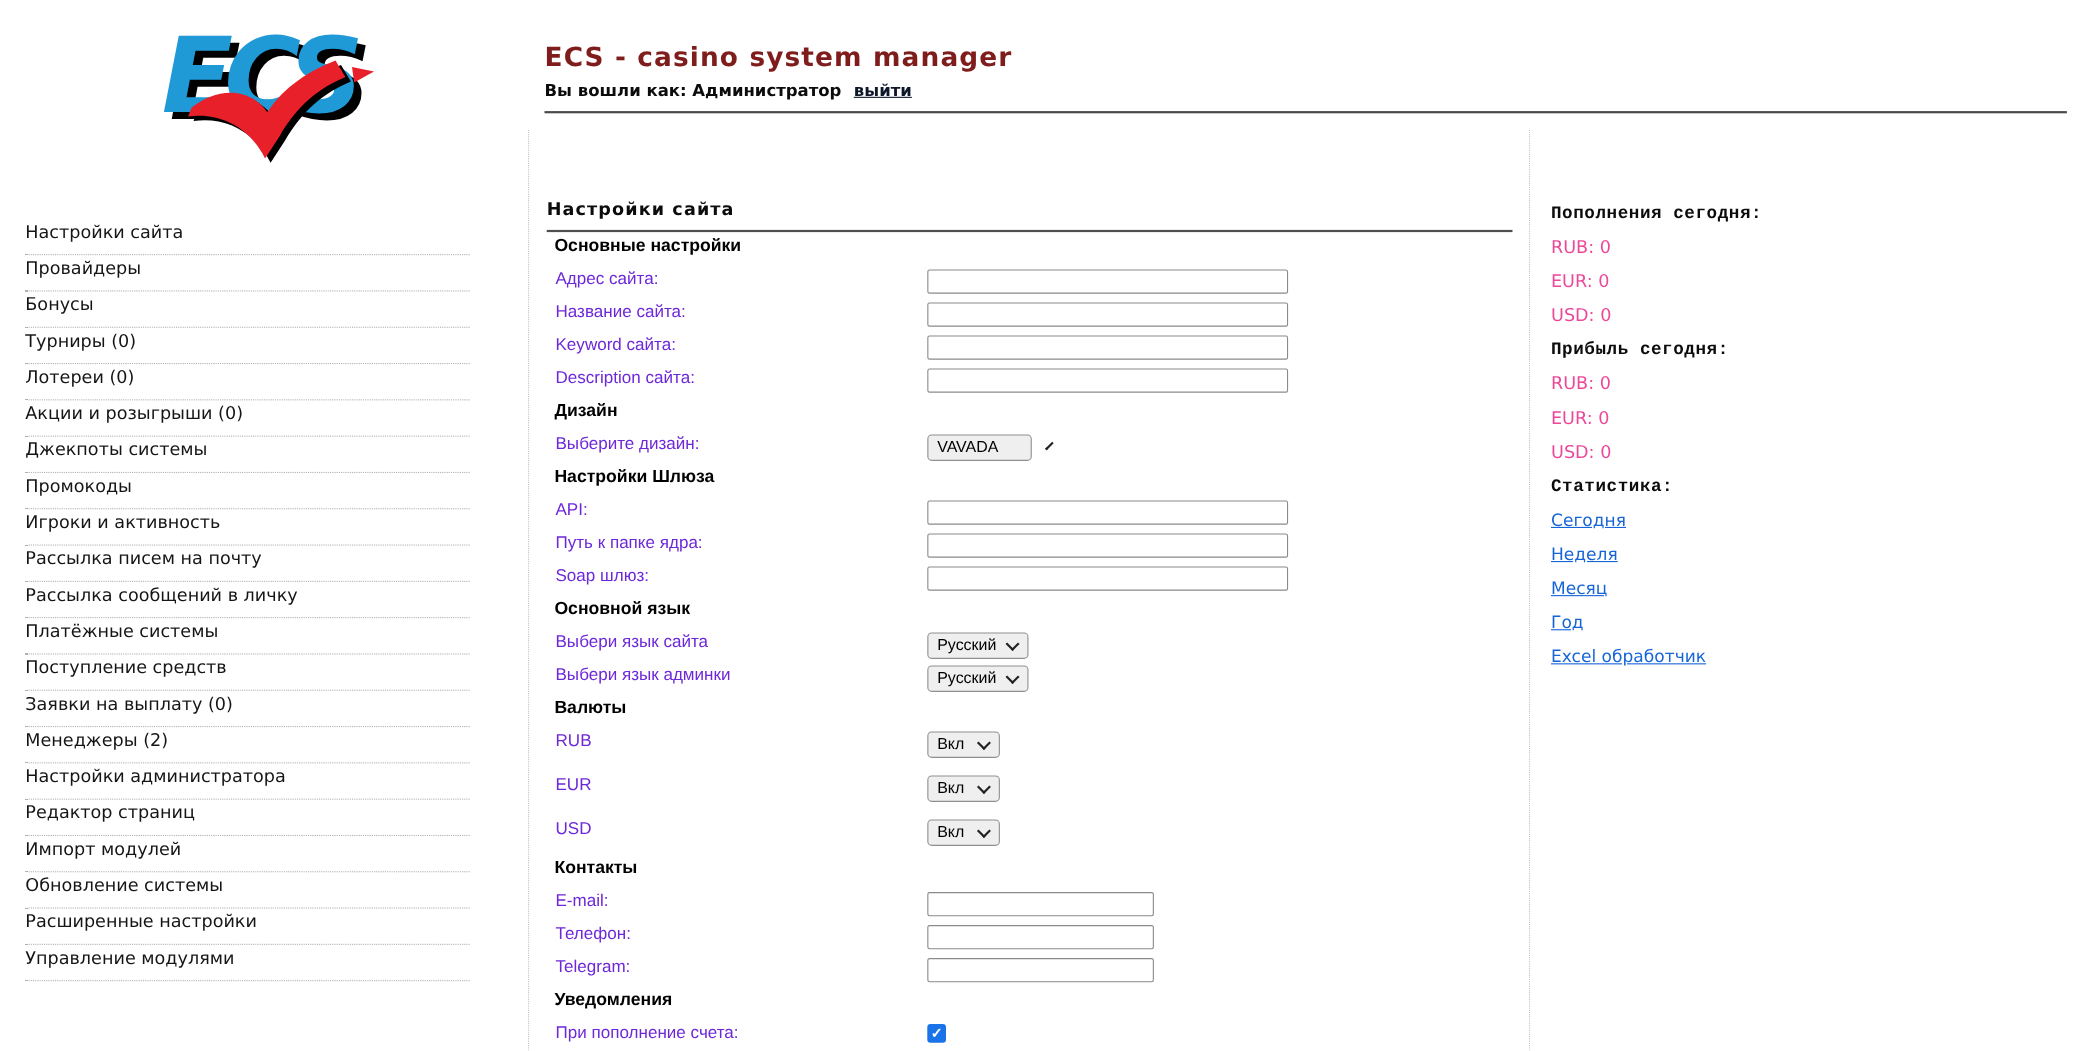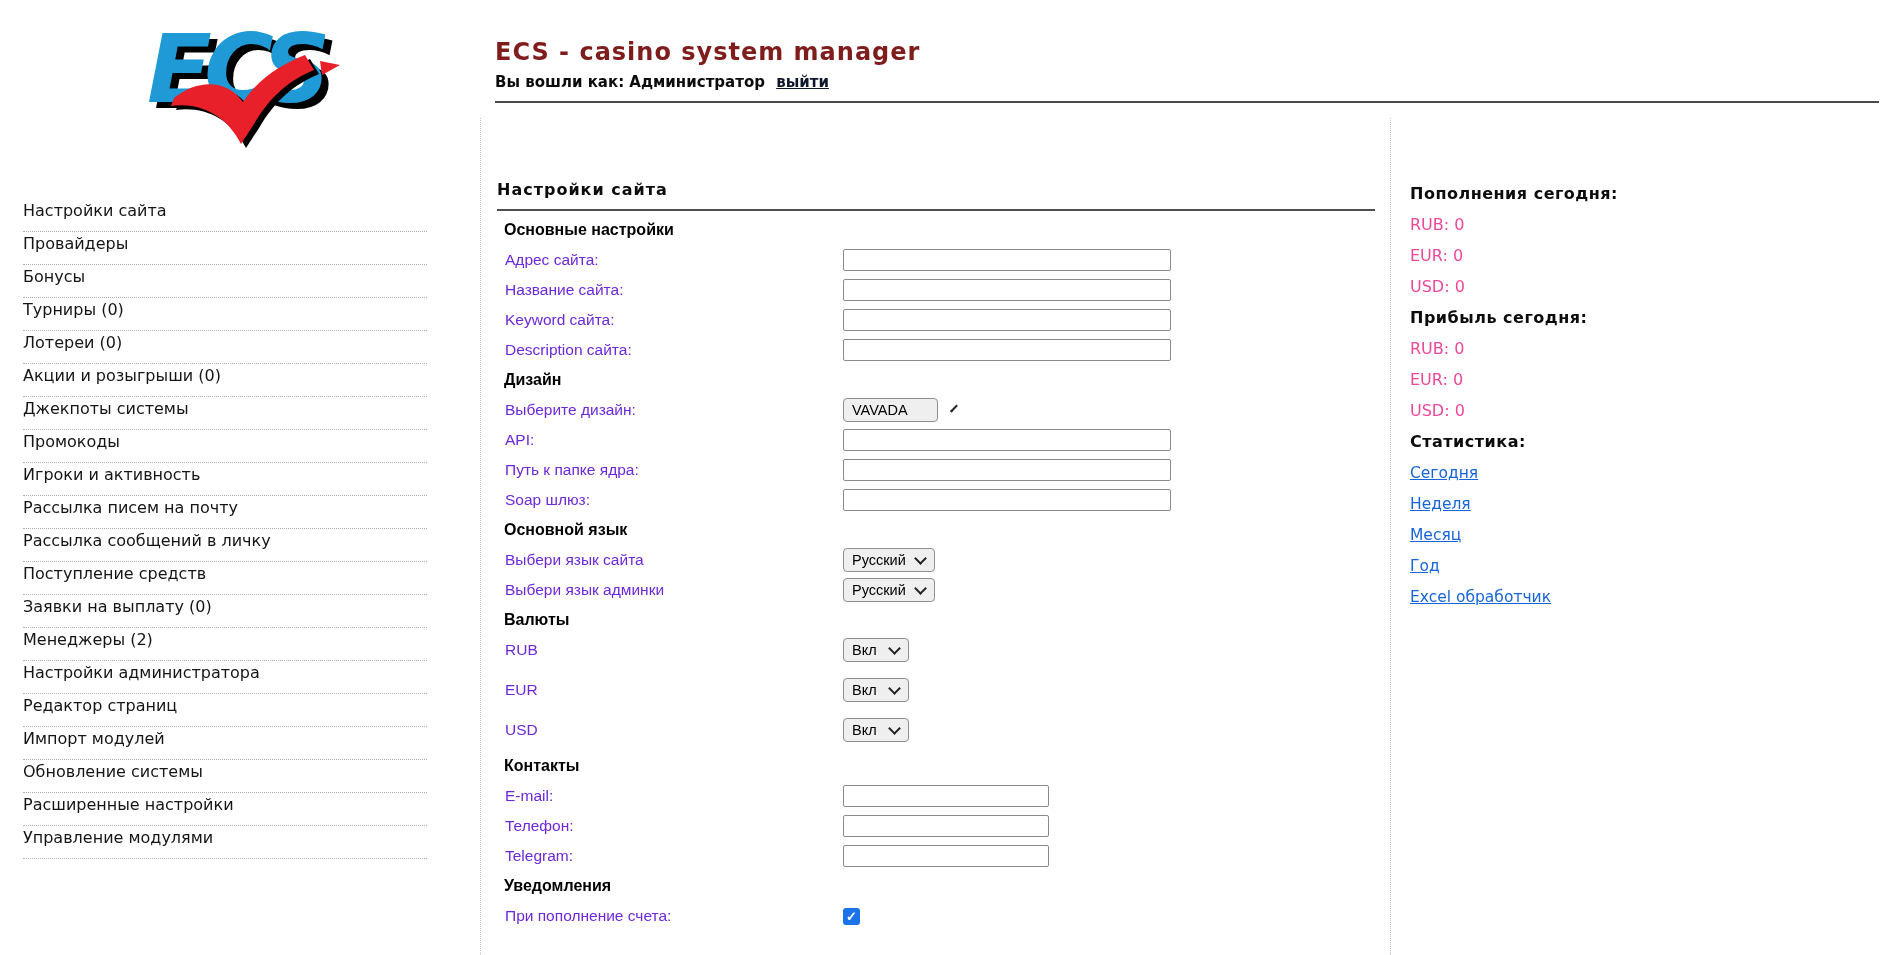--- a/index.html
+++ b/index.html
@@ -21,21 +21,21 @@
     padding:3px 0 12px 0;border-bottom:1px dotted #b0b0b0;
   }
   
   .vline{position:absolute;top:118px;bottom:0;width:0;border-left:1px dotted #c3c3c3;}
   .vl-left{left:480px;}
   .vl-right{left:1390px;}
   
   .main{position:absolute;left:497px;top:180px;width:878px;}
   .m-title{font-size:16px;font-weight:bold;letter-spacing:1px;line-height:20px;color:#0c0c0c;}
   .m-rule{border:none;height:2px;background:#4f4f4f;margin:9px 0 4px 0;}
-  .row{display:flex;align-items:center;min-height:30px;font-family:"Liberation Sans",sans-serif;}
+  .row{display:flex;align-items:flex-start;min-height:30px;font-family:"Liberation Sans",sans-serif;}
   .sec{font-weight:bold;font-size:16px;padding-left:7px;color:#000;}
   .flabel{width:338px;font-size:15.5px;padding-left:8px;color:#6d28d9;}
   .tinput{
     height:22px;border:1px solid #8a8a8a;border-radius:2px;background:#fff;
     font-size:14px;padding:0 5px;box-sizing:border-box;font-family:"Liberation Sans",sans-serif;
   }
   .tinput.wide{width:328px;}
   .tinput.narrow{width:206px;}
   .select{
     height:24px;background:#efefef;border:1px solid #8f8f8f;border-radius:4px;
@@ -47,21 +47,21 @@
     width:7px;height:7px;border-right:2px solid #222;border-bottom:2px solid #222;
     transform:rotate(45deg);margin:-4px 1px 0 9px;
   }
   .checkbox{
     width:17px;height:17px;border-radius:3px;background:#1a73e8;
     display:flex;align-items:center;justify-content:center;cursor:pointer;
   }
   .mark{color:#fff;font-size:13px;font-weight:bold;line-height:1;}
   
   .rightbar{position:absolute;left:1410px;top:178px;width:320px;}
-  .rb-h{font-weight:bold;font-size:16px;height:31px;display:flex;align-items:center;letter-spacing:.5px;color:#0c0c0c;}
+  .rb-h{font-weight:bold;font-size:16px;height:31px;display:flex;align-items:center;letter-spacing:.5px;color:#0c0c0c;font-family:Liberation Mono, monospace;}
   .rb-v{font-size:16px;height:31px;display:flex;align-items:center;color:#ec4899;}
   .rb-row{height:31px;display:flex;align-items:center;}
   .rb-link{color:#1665d8;font-size:15.5px;cursor:pointer;}
 </style>
 </head>
 <body>
 
 <div class="logo">
   <svg viewBox="0 0 202 138" width="202" height="138">
     <g font-family="&quot;DejaVu Sans&quot;,sans-serif" font-weight="bold" font-style="italic" font-size="95" letter-spacing="-8">
@@ -88,20 +88,21 @@
     <li class="sb-item">Провайдеры</li>
     <li class="sb-item">Бонусы</li>
     <li class="sb-item">Турниры (0)</li>
     <li class="sb-item">Лотереи (0)</li>
     <li class="sb-item">Акции и розыгрыши (0)</li>
     <li class="sb-item">Джекпоты системы</li>
     <li class="sb-item">Промокоды</li>
     <li class="sb-item">Игроки и активность</li>
     <li class="sb-item">Рассылка писем на почту</li>
     <li class="sb-item">Рассылка сообщений в личку</li>
+    <li class="sb-item">Платёжные системы</li>
     <li class="sb-item">Поступление средств</li>
     <li class="sb-item">Заявки на выплату (0)</li>
     <li class="sb-item">Менеджеры (2)</li>
     <li class="sb-item">Настройки администратора</li>
     <li class="sb-item">Редактор страниц</li>
     <li class="sb-item">Импорт модулей</li>
     <li class="sb-item">Обновление системы</li>
     <li class="sb-item">Расширенные настройки</li>
     <li class="sb-item">Управление модулями</li>
   </ul>
@@ -136,20 +137,23 @@
         <span class="sec">Дизайн</span>
       </div>
       <div class="row">
         <label class="flabel">Выберите дизайн:</label>
         <div class="select" style="width: 95px; gap: 36px;">
           <span class="selval">VAVADA</span>
           <i class="chev"></i>
         </div>
       </div>
       <div class="row">
+        <span class="sec">Настройки Шлюза</span>
+      </div>
+      <div class="row">
         <label class="flabel">API:</label>
         <input type="text" class="tinput wide" style="">
       </div>
       <div class="row">
         <label class="flabel">Путь к папке ядра:</label>
         <input type="text" class="tinput wide" style="">
       </div>
       <div class="row">
         <label class="flabel">Soap шлюз:</label>
         <input type="text" class="tinput wide" style="">

